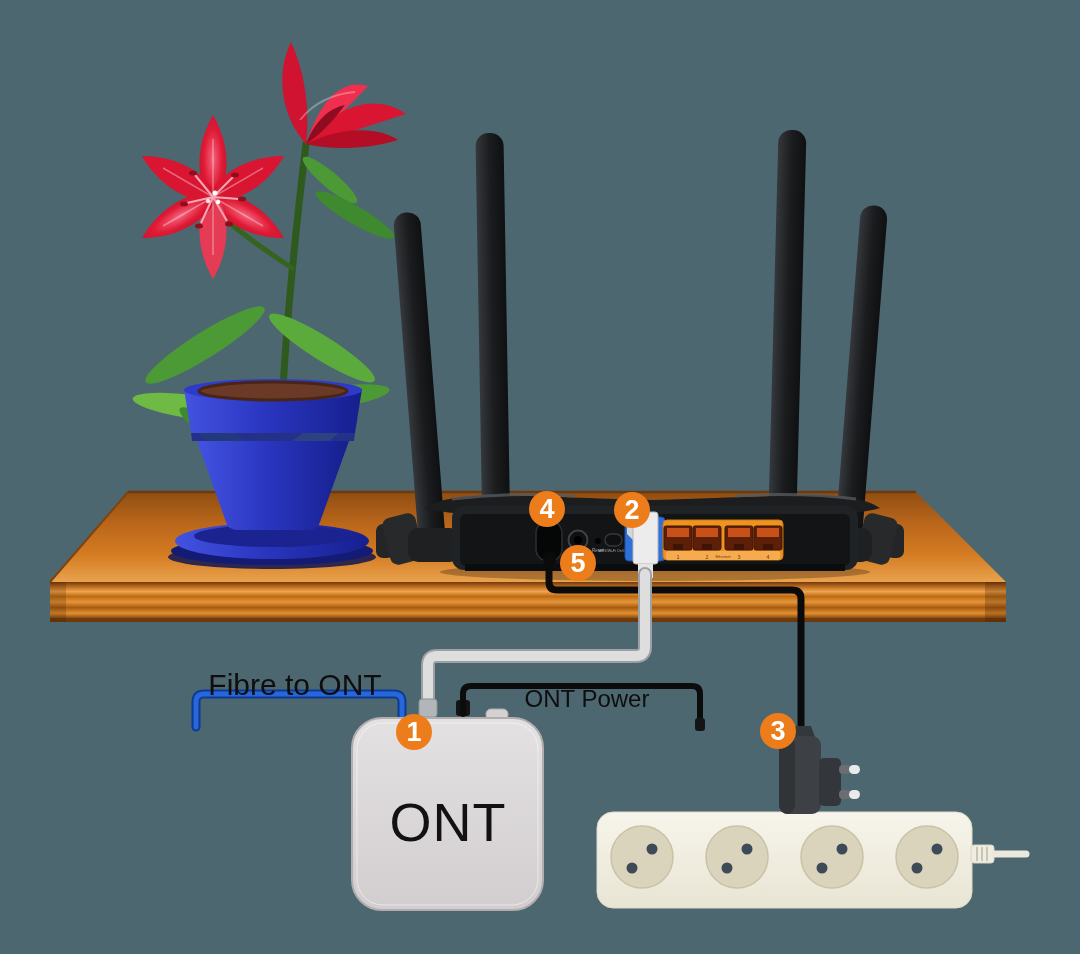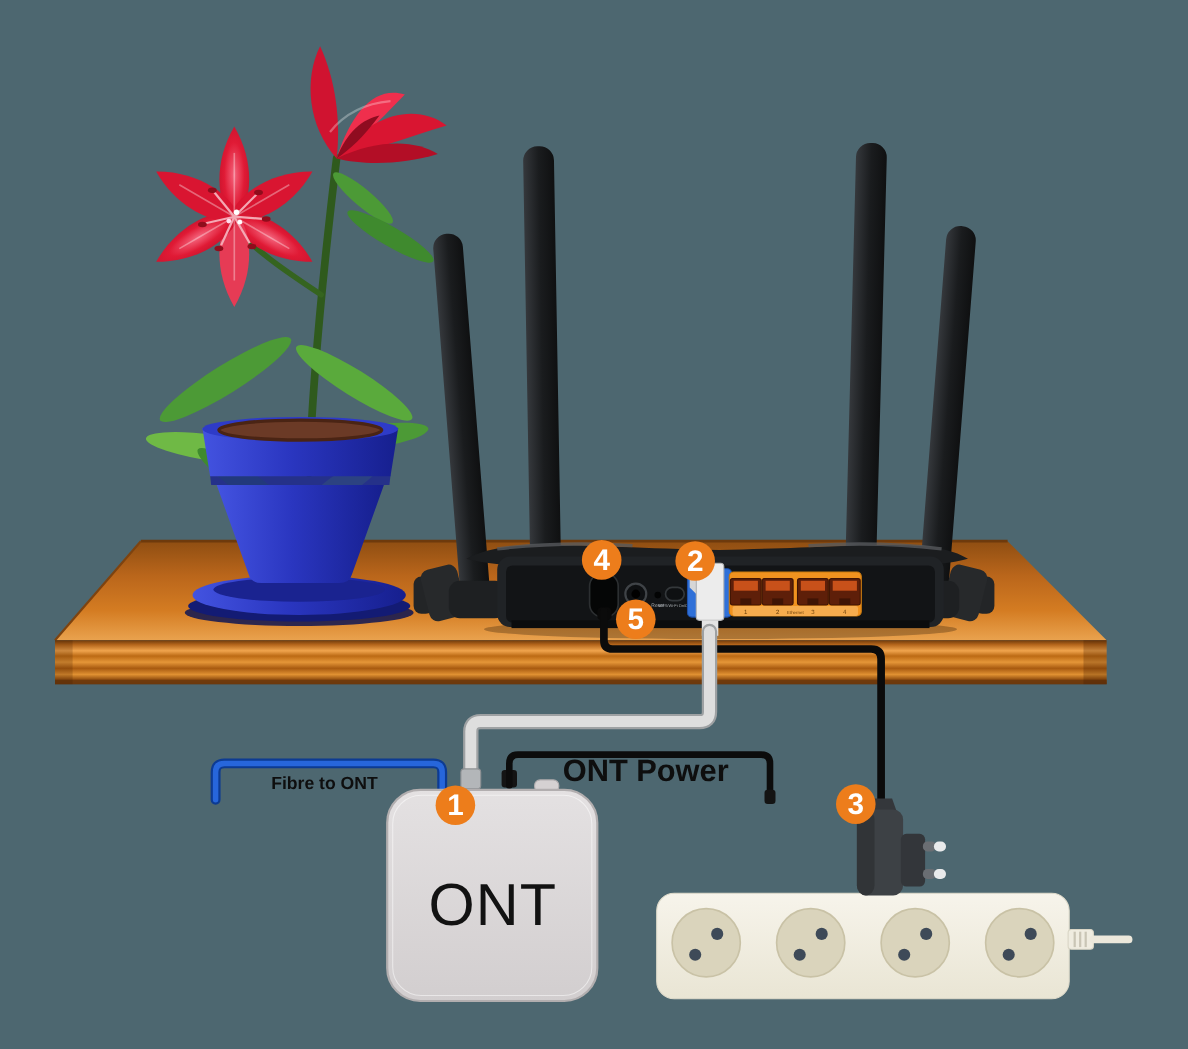--- a/index.html
+++ b/index.html
@@ -3,22 +3,22 @@
 <meta charset="utf-8">
 <style>
   html,body{margin:0;padding:0;background:#4D6770;}
   .stage{position:relative;width:1080px;height:954px;background:#4D6770;overflow:hidden;
          font-family:"Liberation Sans",sans-serif;}
   .scene-svg{position:absolute;left:0;top:0;}
   .callout{position:absolute;width:36px;height:36px;border-radius:50%;
            background:#ED7D1B;color:#fff;display:flex;align-items:center;justify-content:center;
            font-size:27px;font-weight:bold;line-height:1;}
   .cable-label{position:absolute;color:#0E0E0E;text-align:center;white-space:nowrap;}
-  #label-fibre{left:205px;top:704px;width:180px;font-size:16px;font-weight:bold;}
-  #label-ontpower{left:497px;top:685px;width:180px;font-size:28px;font-weight:bold;}
+  #label-fibre{left:205px;top:668px;width:180px;font-size:30px;}
+  #label-ontpower{left:497px;top:685px;width:180px;font-size:24px;}
   svg text{font-family:"Liberation Sans",sans-serif;}
 </style>
 </head>
 <body>
 
 <div class="stage">
 
 <svg class="scene-svg" width="1080" height="954" viewBox="0 0 1080 954">
   <defs>
     <linearGradient id="woodTop" x1="0" y1="0" x2="0" y2="1">

